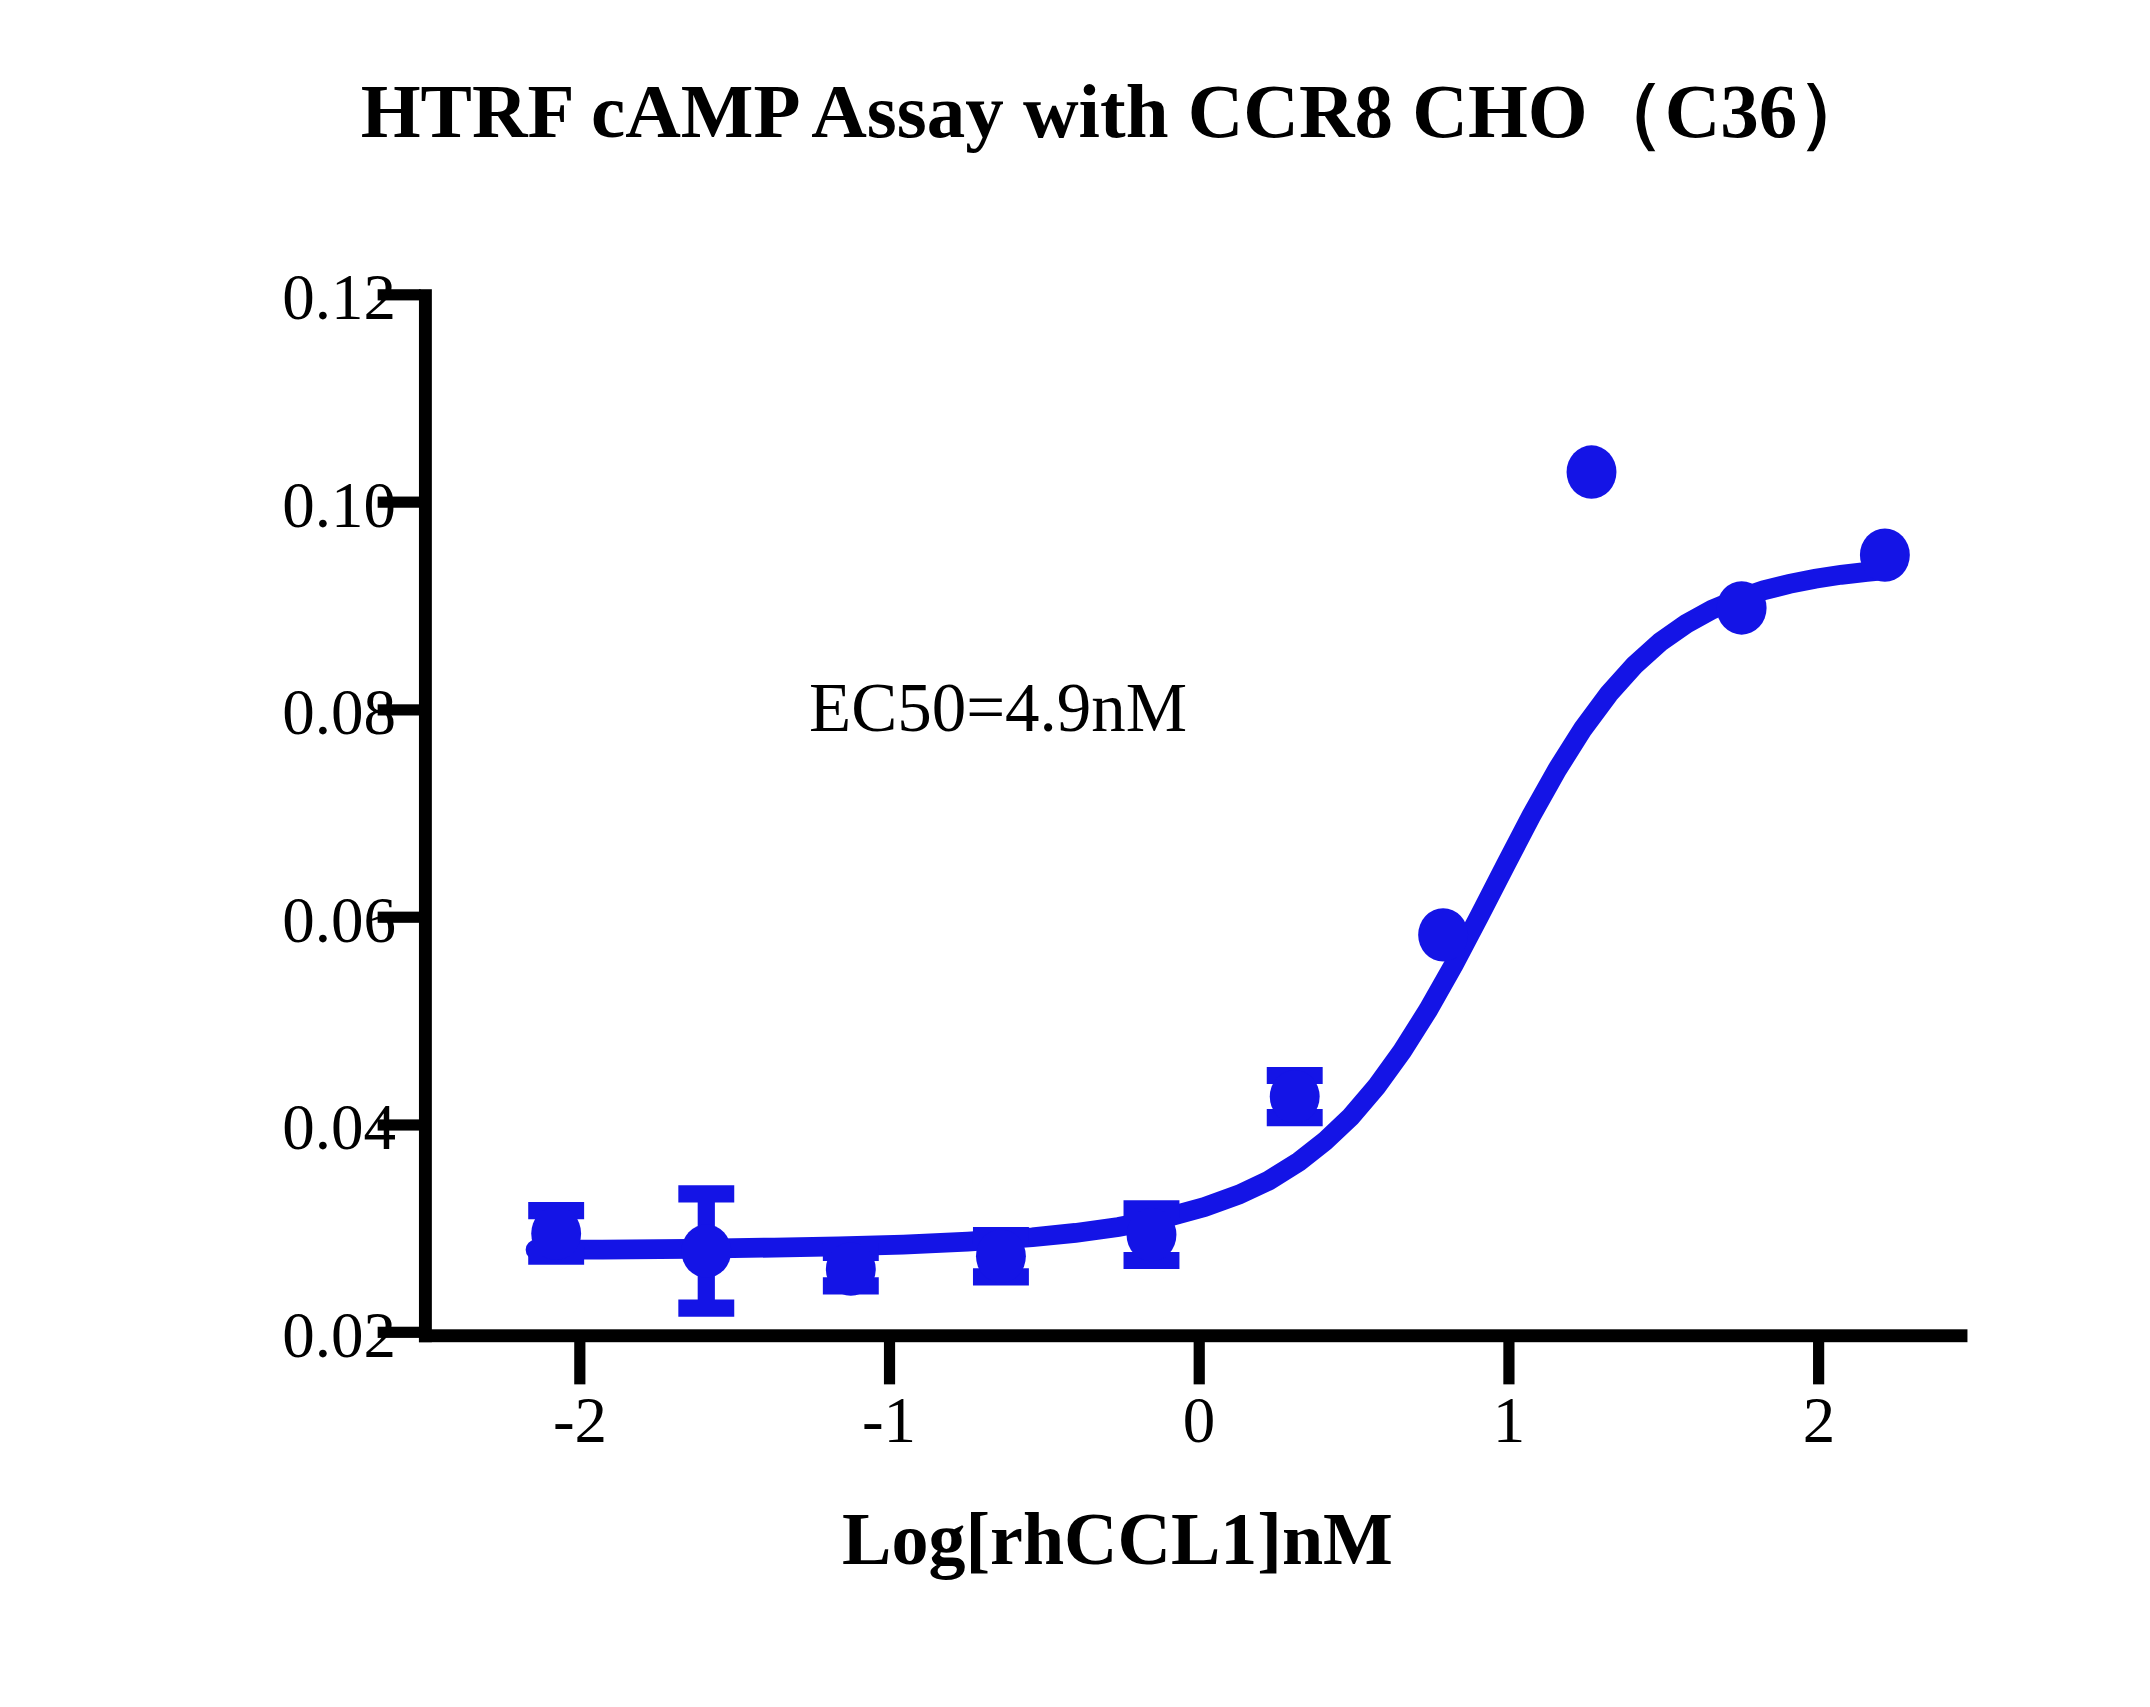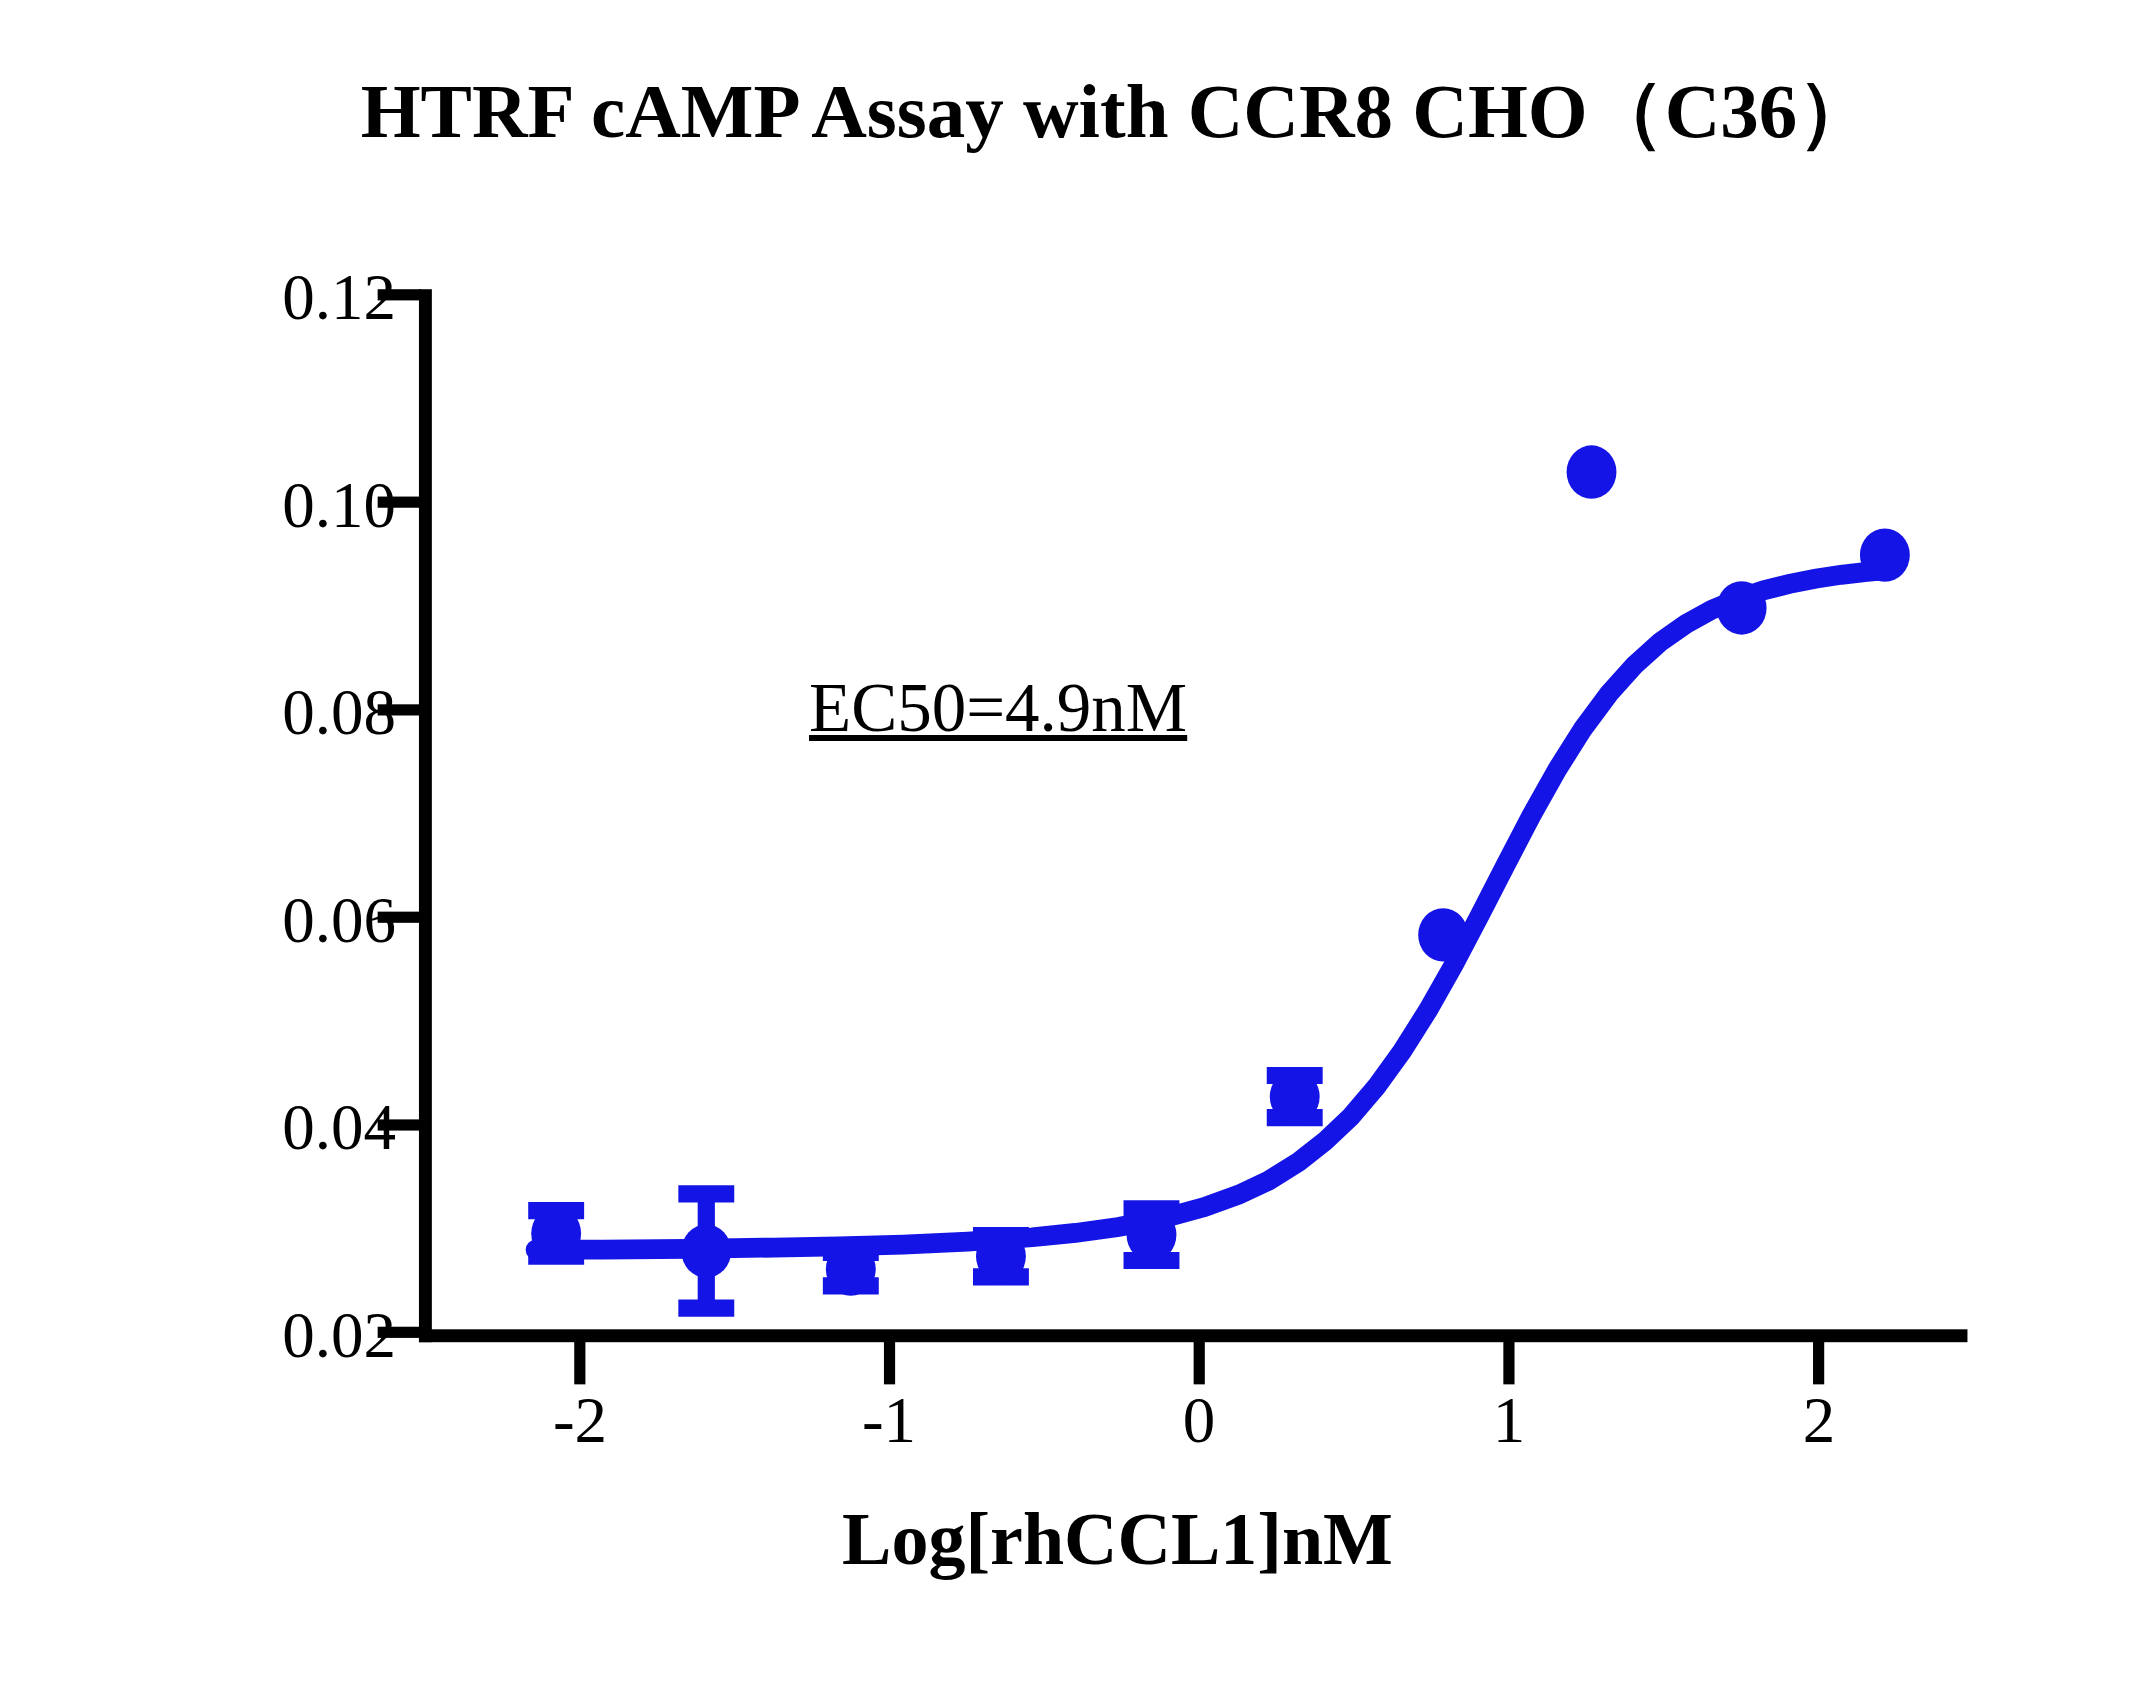--- a/index.html
+++ b/index.html
@@ -67,21 +67,20 @@
     white-space: nowrap;
   }
   #ec50-annotation {
     position: absolute;
     left: 809px;
     top: 669px;
     font-family: "Liberation Serif", "DejaVu Serif", serif;
     font-size: 69px;
     color: #000000;
     white-space: nowrap;
-    text-decoration: underline;
   }
 </style>
 </head>
 <body>
 
 <div id="figure">
 
   <div id="chart-title">HTRF cAMP Assay with CCR8 CHO（C36）</div>
 
   <div id="x-axis-title">Log[rhCCL1]nM</div>

